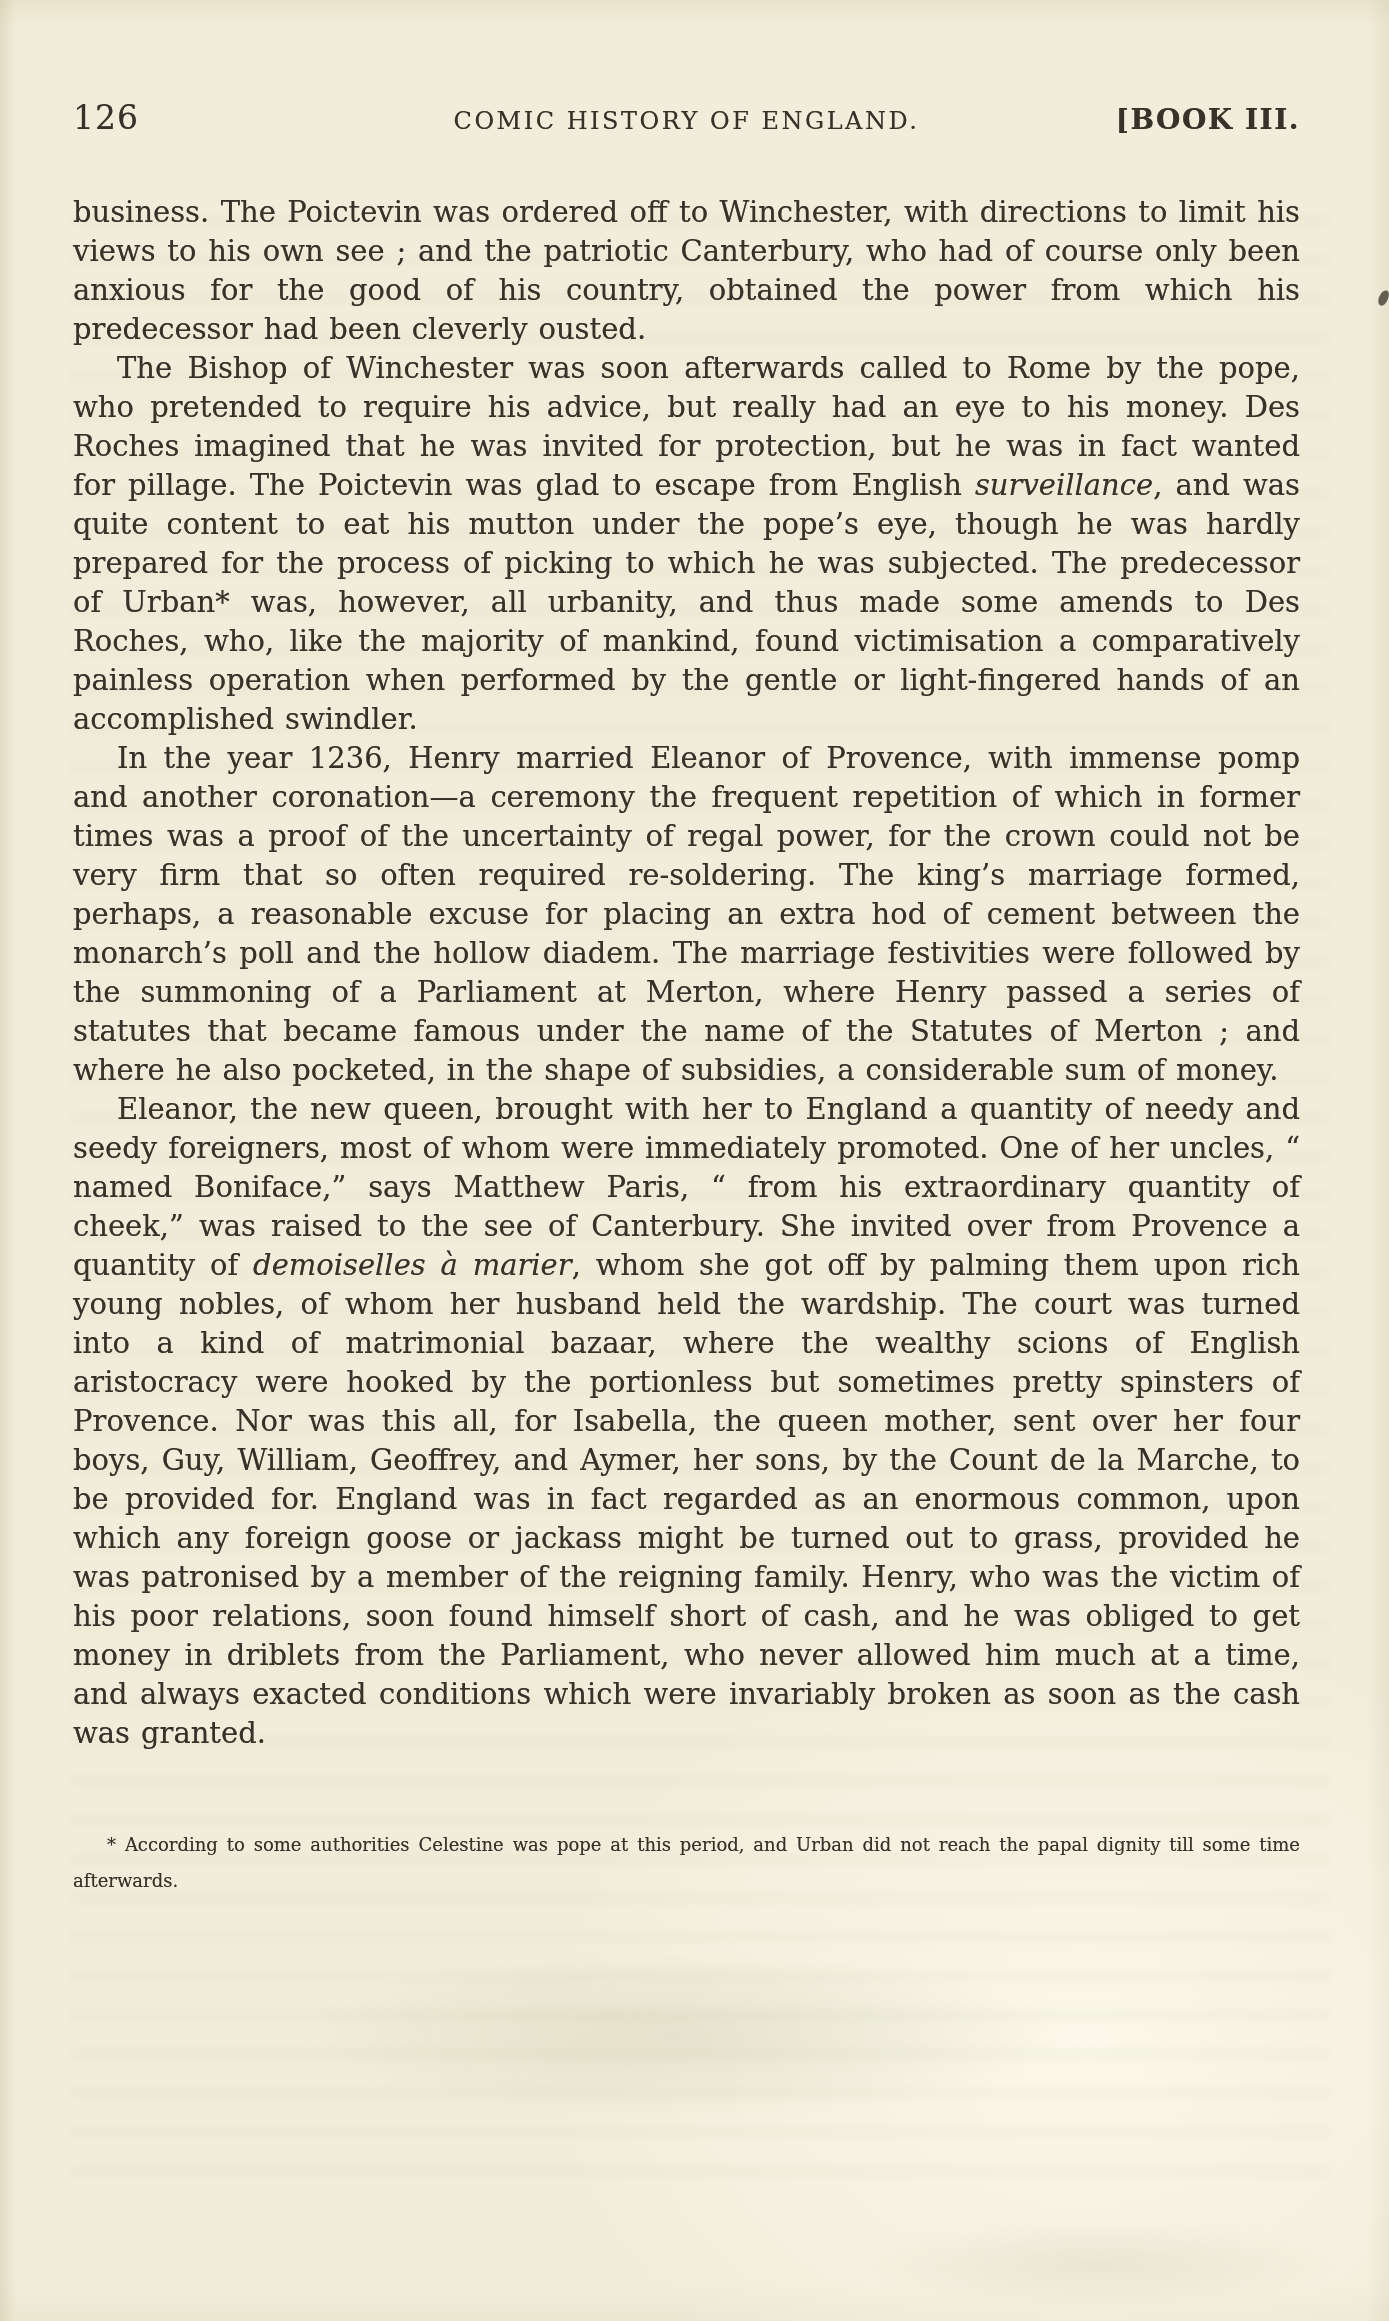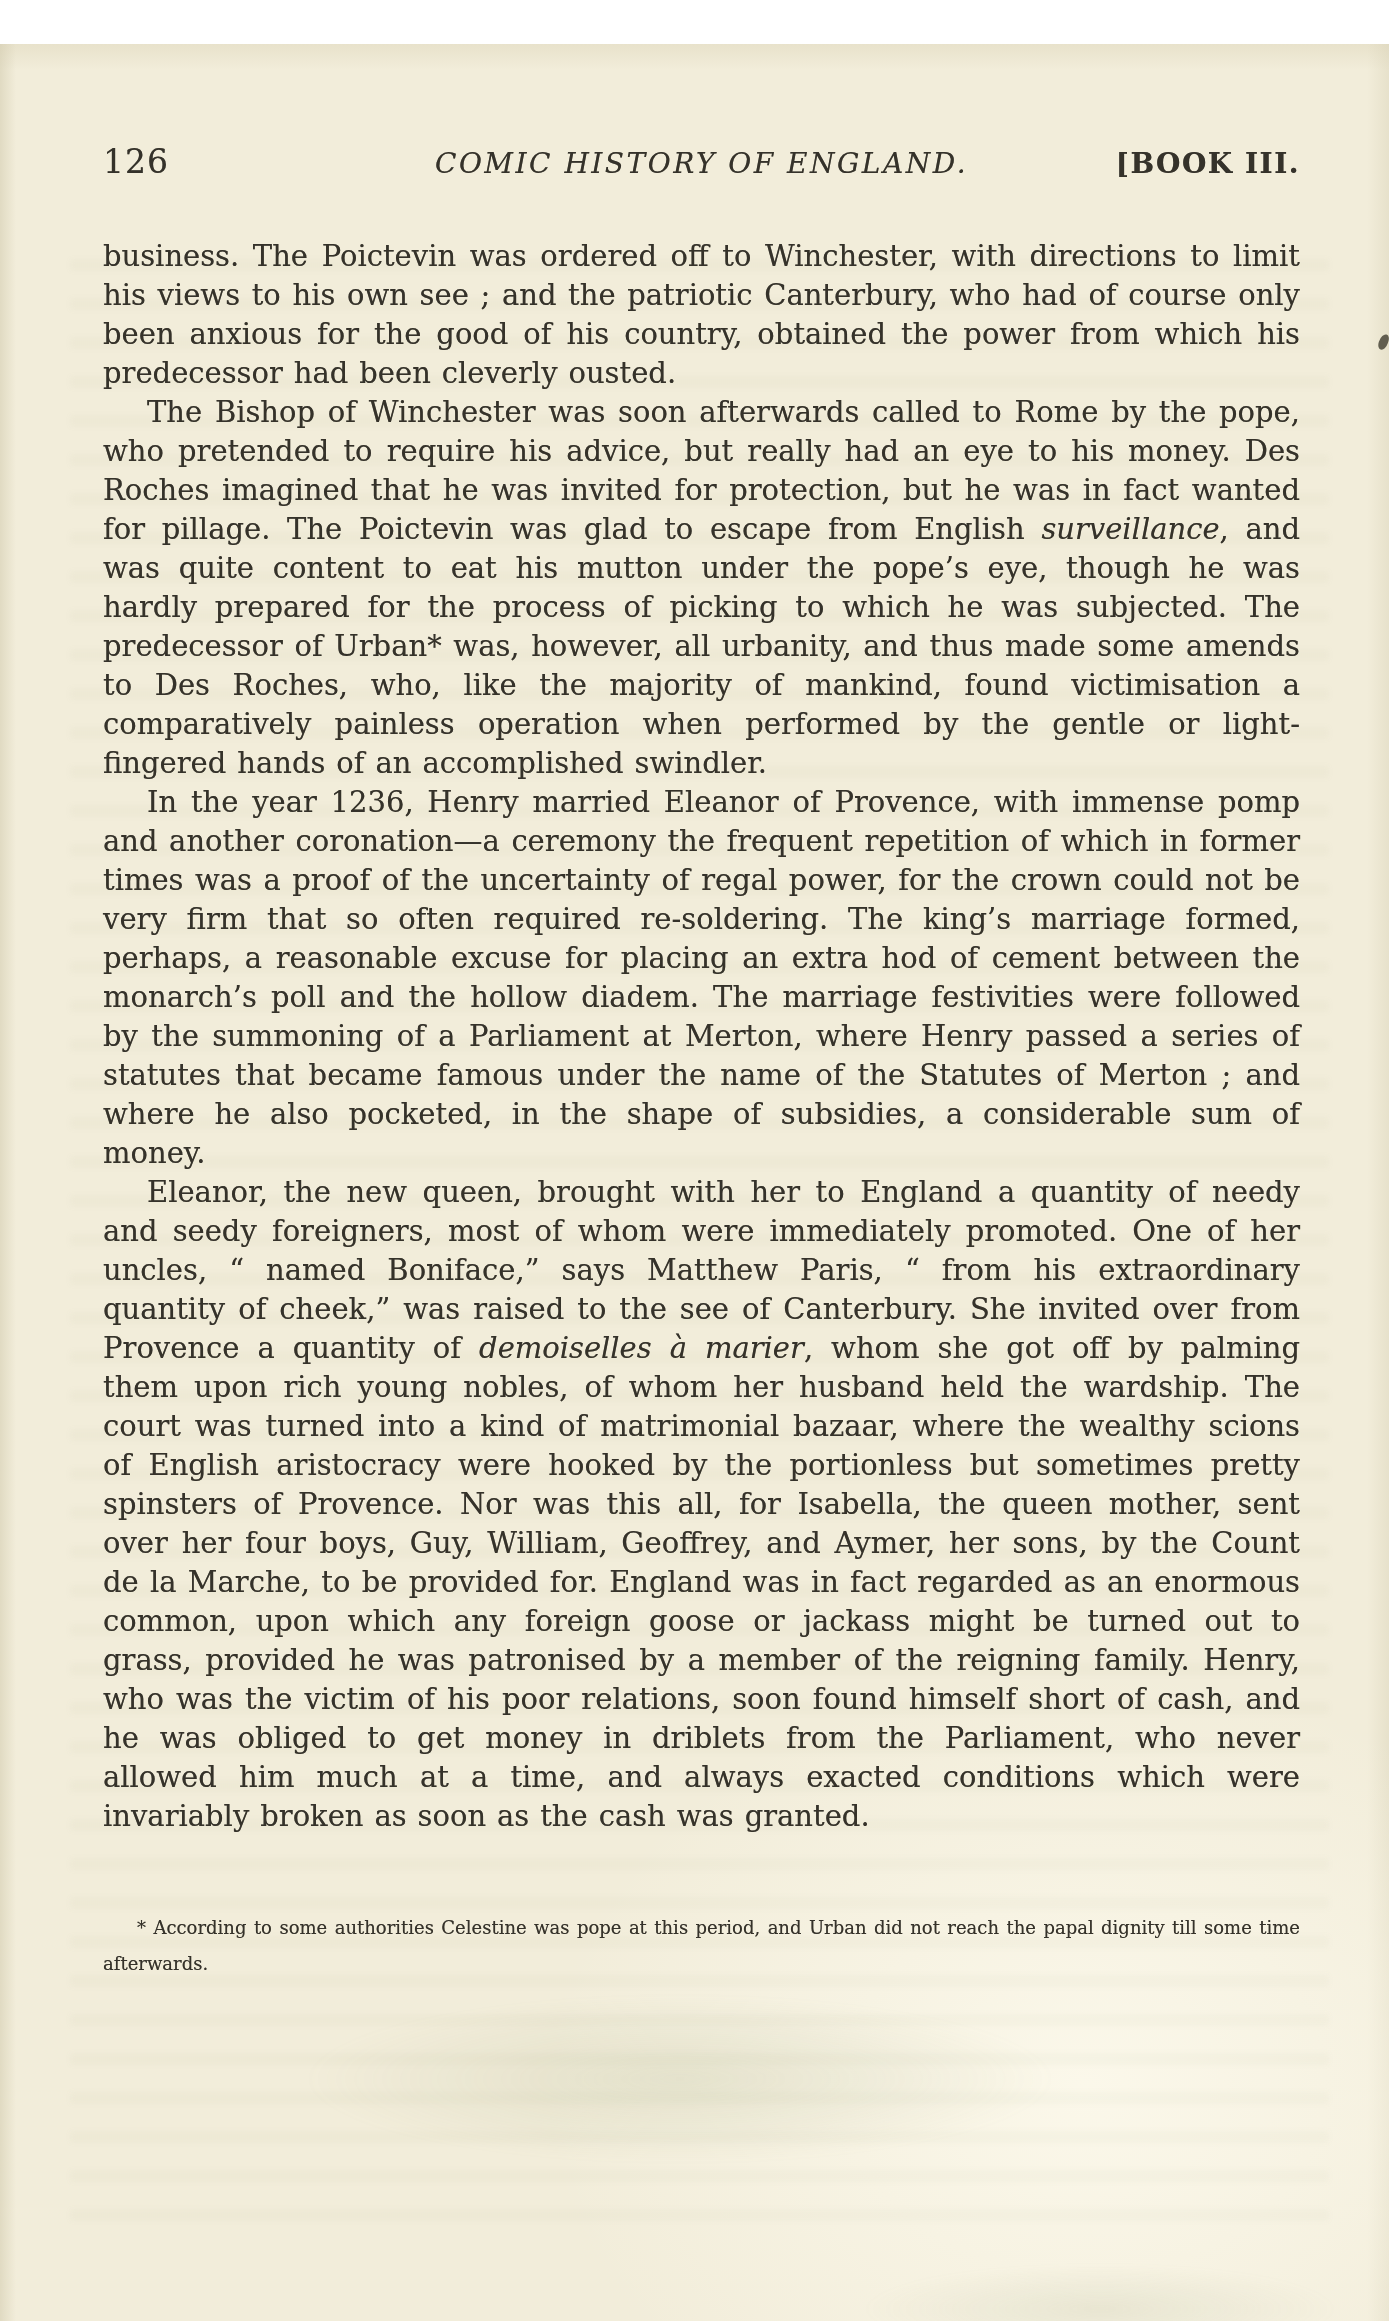--- a/index.html
+++ b/index.html
@@ -41,32 +41,31 @@
     background: radial-gradient(ellipse at center, rgba(150,158,118,0.14) 0%, rgba(150,158,118,0) 70%);
     filter: blur(3px); pointer-events: none;
   }
   .ink-speck {
     position: absolute; right: 1px; top: 290px; width: 9px; height: 16px;
     background: #4a463a; border-radius: 60% 40% 55% 45%;
     transform: rotate(18deg); opacity: .85;
   }
   .content {
     position: relative;
-    padding: 98px 89px 0 103px; 
+    padding: 98px 89px 0 73px; 
     text-shadow: 0 0 0.5px rgba(53,50,42,0.55);
-    margin-top: 44px;
   }
   .running-head {
     display: grid;
     grid-template-columns: 1fr auto 1fr;
     align-items: baseline;
     margin-bottom: 56px;
   }
   .page-number { font-size: 33px; letter-spacing: 1px; justify-self: start; }
-  .running-title { font-size: 28px; letter-spacing: 2.5px; justify-self: center; font-style: italic; }
+  .running-title { font-size: 24px; letter-spacing: 2.5px; justify-self: center; }
   .book-label { font-size: 28px; letter-spacing: 1.5px; justify-self: end; font-weight: bold; }
   .body-text { }
   .body-text p {
     margin: 0;
     font-size: 29px;
     line-height: 39px;
     text-align: justify;
     word-spacing: 0.06em;
   }
   .body-text p.indent { text-indent: 44px; }

